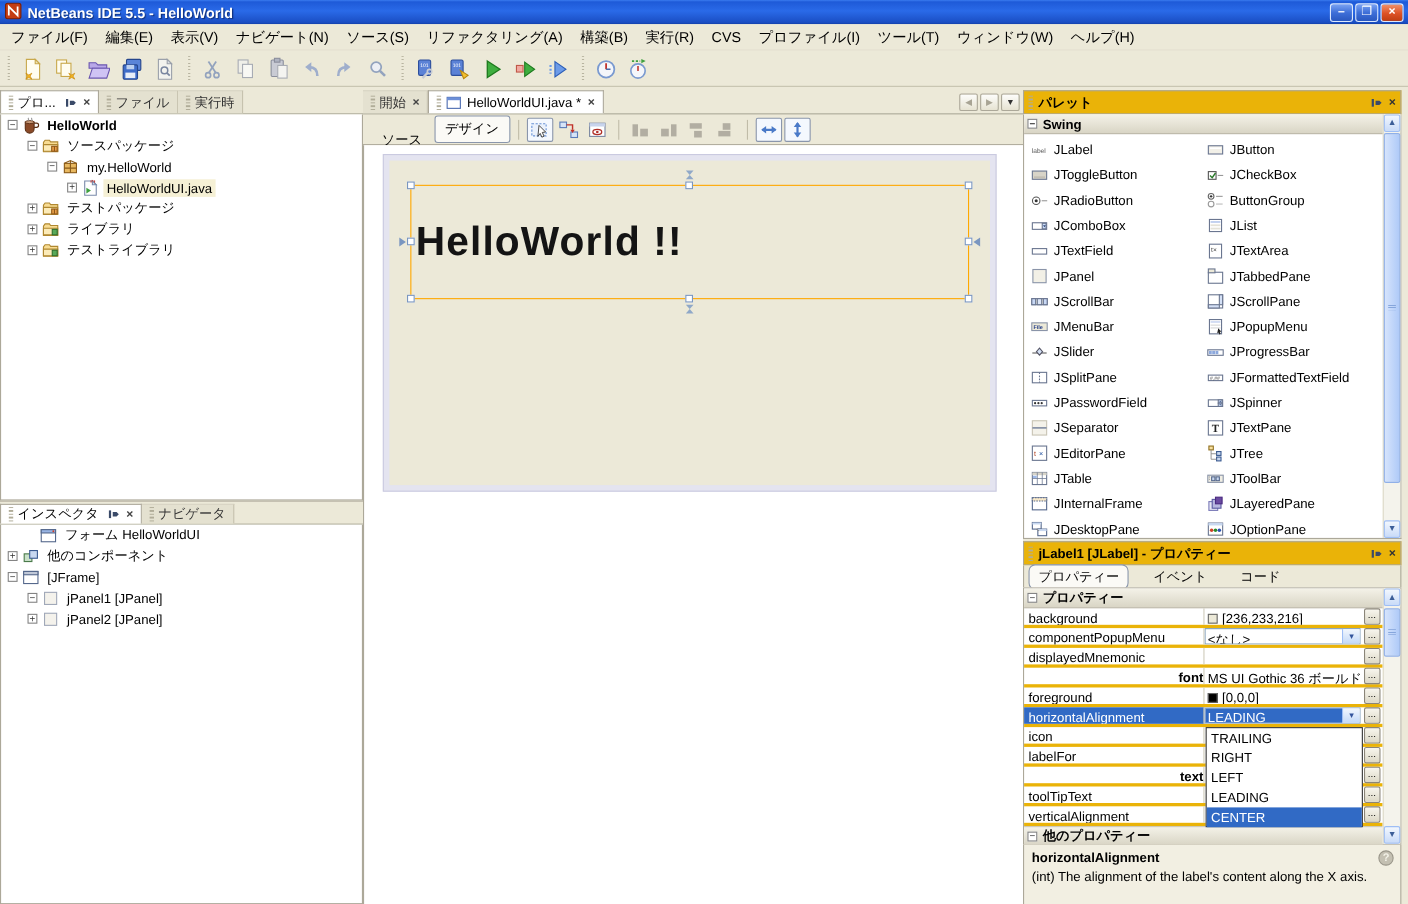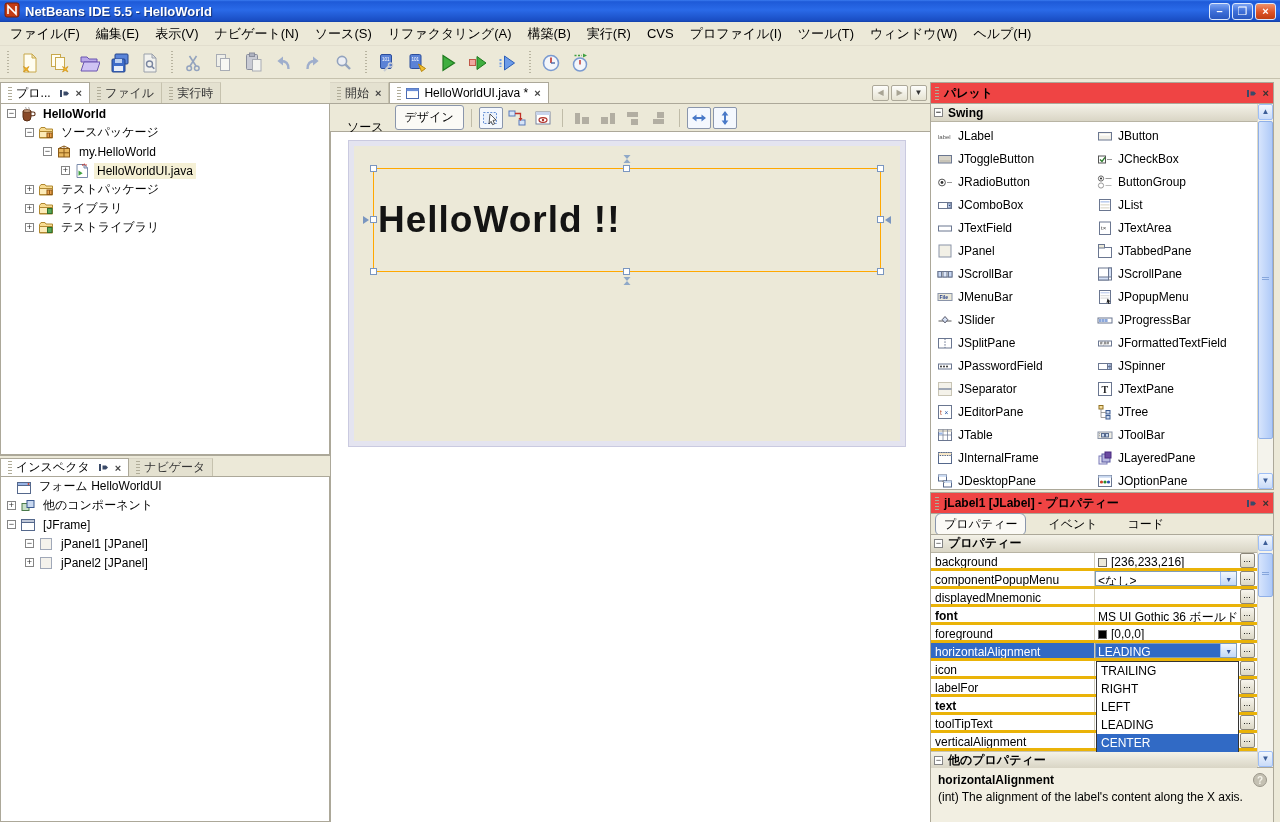--- a/index.html
+++ b/index.html
@@ -61,21 +61,21 @@
 
   .canvas { position:relative; height:690px; background:#fff; border-left:1px solid #ACA899; overflow:hidden; }
   .design-outer { position:absolute; left:17px; top:8px; width:558px; height:307px; background:#E4E4F0; border:1px solid #CACAE0; }
   .design-form { position:absolute; left:5px; top:5px; width:546px; height:295px; background:#ECE9D8; }
   .sel-label { position:absolute; left:19px; top:22px; width:508px; height:104px; border:1px solid #FFA800; }
   .sel-label .txt { position:absolute; left:4px; top:50%; transform:translateY(-50%); font-size:37px; font-weight:bold; color:#141414; letter-spacing:1px; white-space:nowrap; }
   .handle { position:absolute; width:7px; height:7px; background:#fff; border:1px solid #7A96C0; }
   .marker { position:absolute; display:inline-flex; }
 
   
-  .panelheader { height:22px; background:#ef4444; border:1px solid #ACA899; display:flex; align-items:center; padding:0 4px; }
+  .panelheader { height:22px; background:#eab308; border:1px solid #ACA899; display:flex; align-items:center; padding:0 4px; }
   .panelheader .grip { width:4px; height:13px; margin-right:5px; background:repeating-linear-gradient(180deg,#B0AC98 0 1px,transparent 1px 3px); background-size:2px 100%; background-repeat:repeat-x; }
   .panelheader .ptitle { font-weight:bold; font-size:12px; flex:1; }
   .panelheader .pin { display:inline-flex; margin-right:6px; }
   .panelheader .pclose { font-size:11px; font-weight:bold; color:#333; }
   .pal-body { position:relative; height:386px; background:#fff; border:1px solid #ACA899; border-top:none; }
   .cat-header { height:18px; background:linear-gradient(180deg,#F4F2E8,#D9D5C5); border-bottom:1px solid #B8B4A4; display:flex; align-items:center; padding:0 3px; font-weight:bold; }
   .cat-header .expander { margin-right:5px; }
   .pal-list { position:absolute; left:0; top:18px; right:16px; bottom:0; display:grid; grid-template-columns:1fr 1fr; grid-auto-rows:23px; padding:2px 0 0 6px; }
   .pal-item { display:flex; align-items:center; gap:5px; font-size:12px; white-space:nowrap; }
   .pal-item .picon { width:16px; height:16px; display:inline-flex; flex:none; }
@@ -90,21 +90,21 @@
     background:repeating-linear-gradient(180deg,#86A6DC 0 1px,transparent 1px 2.4px); }
 
   
   .prop-tabs { height:20px; background:#ECE9D8; border-left:1px solid #ACA899; border-right:1px solid #ACA899; display:flex; align-items:center; padding-left:4px; gap:14px; }
   .prop-tab { font-size:12px; padding:2px 8px; }
   .prop-tab.active { border:1px solid #8A96AC; border-radius:6px; background:#FBFAF6; }
   .prop-body { position:relative; height:234px; background:#fff; border:1px solid #ACA899; }
   .prop-rows { position:absolute; left:0; top:18px; right:16px; }
   .prow { height:18px; display:flex; border-bottom:3px solid #eab308; }
   .pname { width:165px; padding:2px 0 0 4px; border-right:1px solid #D0CCBC; font-size:12px; white-space:nowrap; overflow:hidden; }
-  .pname.bold { font-weight:bold; }
+  .pname.bold { font-weight:bold;text-align:right; }
   .pname.sel { background:#316AC5; color:#fff; }
   .pval { width:143px; position:relative; font-size:12px; padding:2px 0 0 3px; white-space:nowrap; overflow:hidden; }
   .pval .swatch { display:inline-block; width:9px; height:9px; border:1px solid #666; vertical-align:-1px; margin-right:4px; }
   .pval.vbold { font-weight:normal; }
   .combo { position:absolute; inset:0; border:1px solid #7F9DB9; background:#fff; display:flex; }
   .combo .ctext { flex:1; padding:1px 2px; overflow:hidden; white-space:nowrap; }
   .combo.focus .ctext { background:#316AC5; color:#fff; }
   .combo .carrow { width:16px; border-left:1px solid #9EBEF5; background:linear-gradient(180deg,#F2F7FE,#C3D9F8); color:#33549C; font-size:7px; text-align:center; line-height:15px; }
   .pbtncell { width:20px; display:flex; align-items:center; justify-content:center; }
   .dots-btn { width:15px; height:15px; border:1px solid #8A8578; border-radius:2px; background:linear-gradient(180deg,#F8F6EE,#DCD8C6); font-size:9px; line-height:11px; text-align:center; }
@@ -403,21 +403,21 @@
             </svg>
           </span>
           <span class="tclose">×</span>
         </div>
         <div class="tab">
           <span class="grip"></span>
           <span>ナビゲータ</span>
         </div>
       </div>
     <div class="treepanel" id="inspector-tree" style="height:345px;">
-        <div class="treerow" style="padding-left: 2px; align-items: flex-end;">
+        <div class="treerow" style="padding-left: 22px;">
           <span class="exp-ph"></span>
           <span class="treeicon">
             <svg width="16" height="16" viewBox="0 0 16 16" xmlns="http://www.w3.org/2000/svg">
               <rect x="1.5" y="2.5" width="13" height="11" fill="#FFF" stroke="#55688C"></rect>
               <rect x="1.5" y="2.5" width="13" height="3" fill="#98B4E4" stroke="#55688C"></rect>
               <circle cx="12.5" cy="4" r="0.9" fill="#D04028"></circle>
             </svg>
           </span>
           <span class="treelabel">フォーム HelloWorldUI</span>
         </div>

